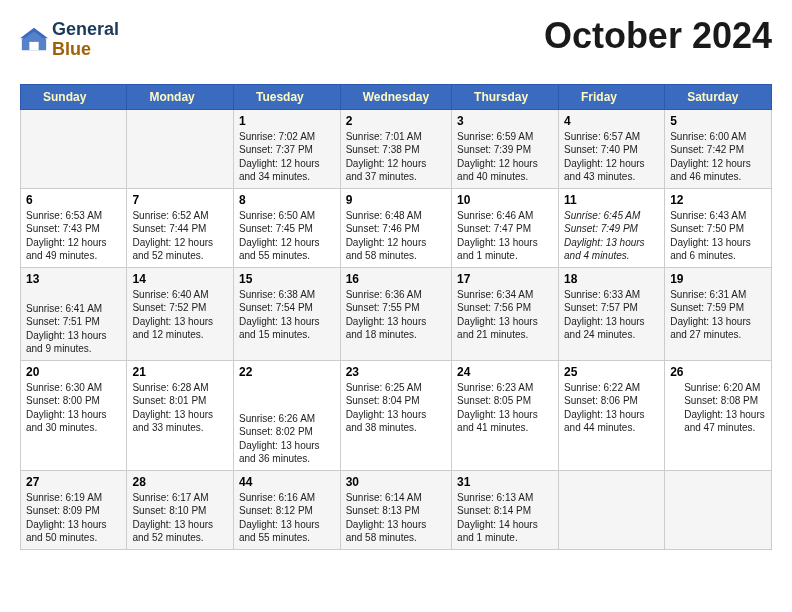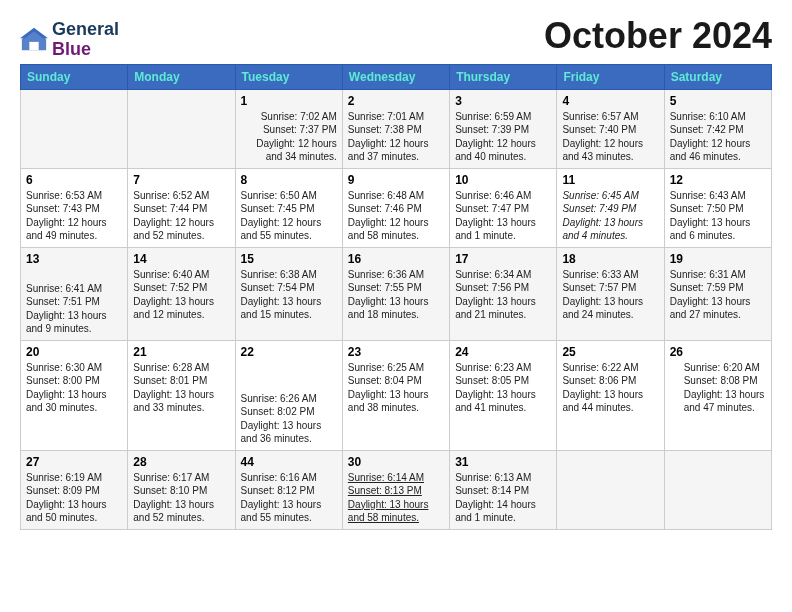--- a/index.html
+++ b/index.html
@@ -7,21 +7,21 @@
       font-family: Arial, sans-serif;
       background: #fff;
       width: 792px;
       min-height: 612px;
       padding: 16px 20px;
     }
     .header {
       display: flex;
       align-items: flex-start;
       justify-content: space-between;
-      margin-bottom: 4px;
+      margin-bottom: 24px;
       gap: 12px;
     }
     .logo {
       display: flex;
       align-items: center;
       margin-top: 4px;
     }
     .logo-text {
       font-size: 18px;
       font-weight: bold;
@@ -46,23 +46,23 @@
       font-size: 15px;
       color: #333;
     }
     table {
       width: 100%;
       border-collapse: collapse;
       font-size: 11px;
     }
     thead th {
       background-color: #3a6bbf;
-      color: #5eead4;
+      color: #fef9c3;
       text-align: left;
-      padding: 5px 6px;
+      padding: 5px 22px;
       font-size: 12px;
       font-weight: bold;
       border: 1px solid #2a5aaf;
     }
     tbody td {
       border: 1px solid #ccc;
       vertical-align: top;
       padding: 4px 5px;
       width: calc(100% / 7);
       min-height: 70px;
@@ -94,21 +94,21 @@
 
 <div class="header">
   <div class="logo">
     <svg class="logo-icon" viewBox="0 0 30 30" xmlns="http://www.w3.org/2000/svg">
       <polygon points="15,4 28,14 28,26 2,26 2,14" fill="#3a6bbf" opacity="0.85"></polygon>
       <polygon points="15,2 30,13 25,13 15,6 5,13 0,13" fill="#3a6bbf"></polygon>
       <rect x="10" y="17" width="10" height="9" fill="#fff"></rect>
     </svg>
     <div class="logo-text">
       <div>General</div>
-      <div style="color:#701a75;">Blue</div>
+      <div style="color:#a16207;">Blue</div>
     </div>
   </div>
   <div class="title-block">
     <div class="month-title">October 2024</div>
   </div>
 </div>
 
 <table>
   <thead>
     <tr>
@@ -120,21 +120,21 @@
       <th>Friday</th>
       <th>Saturday</th>
     </tr>
   </thead>
   <tbody id="calendar-body">
   <tr>
         <td class="empty-cell"></td>
         <td class="empty-cell"></td>
         <td>
           <span class="day-number">1</span>
-          <div class="day-info" style="white-space: pre-line; text-align: right;">Sunrise: 7:02 AM
+          <div class="day-info" style="white-space: pre-line;">Sunrise: 7:02 AM
 Sunset: 7:37 PM
 Daylight: 12 hours
 and 34 minutes.</div>
         </td>
         <td>
           <span class="day-number">2</span>
           <div class="day-info" style="white-space: pre-line;">Sunrise: 7:01 AM
 Sunset: 7:38 PM
 Daylight: 12 hours
 and 37 minutes.</div>
@@ -148,21 +148,21 @@
         </td>
         <td>
           <span class="day-number">4</span>
           <div class="day-info" style="white-space: pre-line;">Sunrise: 6:57 AM
 Sunset: 7:40 PM
 Daylight: 12 hours
 and 43 minutes.</div>
         </td>
         <td>
           <span class="day-number">5</span>
-          <div class="day-info" style="white-space: pre-line;">Sunrise: 6:10 AM
+          <div class="day-info" style="white-space: pre-line;">Sunrise: 6:00 AM
 Sunset: 7:42 PM
 Daylight: 12 hours
 and 46 minutes.</div>
         </td>
       </tr>
       <tr>
         <td>
           <span class="day-number">6</span>
           <div class="day-info" style="white-space: pre-line;">Sunrise: 6:53 AM
 Sunset: 7:43 PM
@@ -331,21 +331,21 @@
         </td>
         <td>
           <span class="day-number">44</span>
           <div class="day-info" style="white-space: pre-line;">Sunrise: 6:16 AM
 Sunset: 8:12 PM
 Daylight: 13 hours
 and 55 minutes.</div>
         </td>
         <td>
           <span class="day-number">30</span>
-          <div class="day-info" style="white-space: pre-line; text-decoration: underline;">Sunrise: 6:14 AM
+          <div class="day-info" style="white-space: pre-line;">Sunrise: 6:14 AM
 Sunset: 8:13 PM
 Daylight: 13 hours
 and 58 minutes.</div>
         </td>
         <td>
           <span class="day-number">31</span>
           <div class="day-info" style="white-space: pre-line;">Sunrise: 6:13 AM
 Sunset: 8:14 PM
 Daylight: 14 hours
 and 1 minute.</div>

